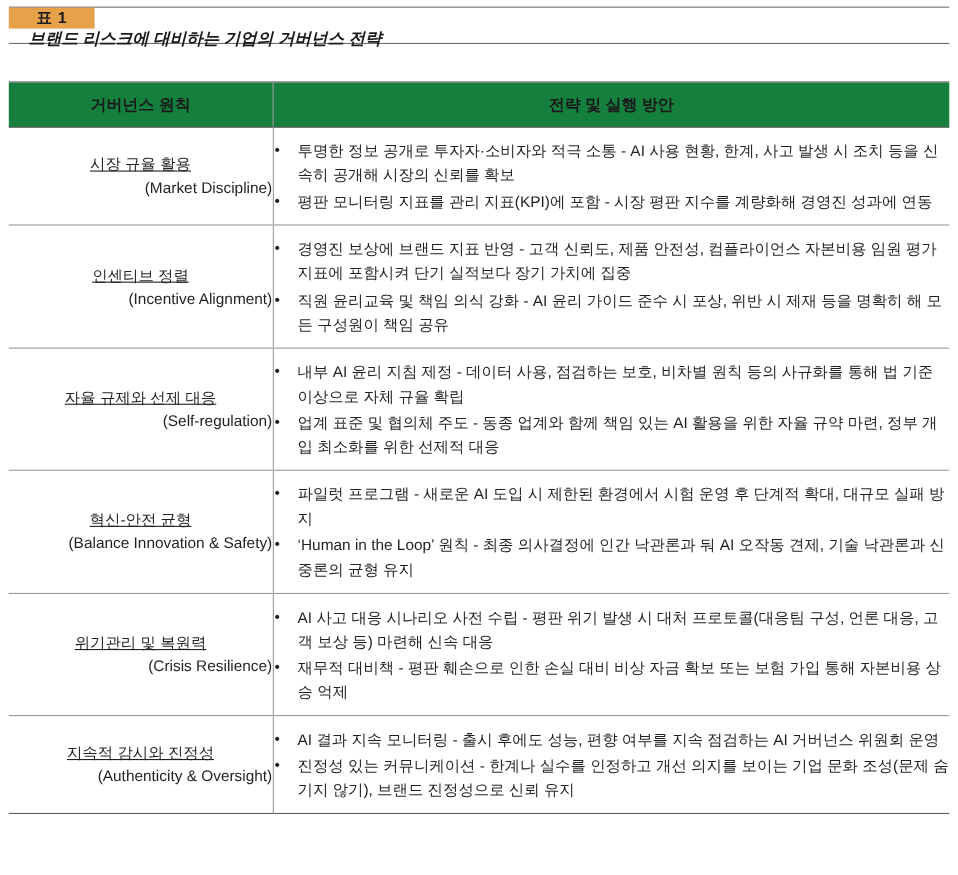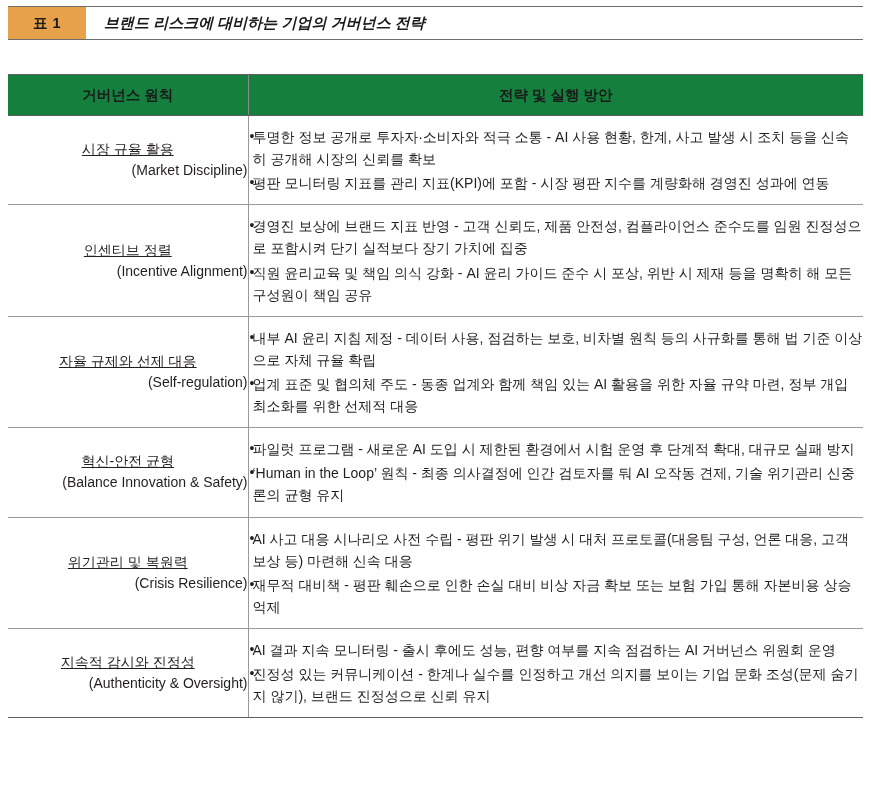--- a/index.html
+++ b/index.html
@@ -26,20 +26,21 @@
     position: absolute;
     left: 8px;
     top: 6px;
     width: 855px;
     height: 32px;
     display: flex;
     align-items: stretch;
     border-top: 1px solid #6e6e6e;
     border-bottom: 1px solid #6e6e6e;
     background: #ffffff;
+    flex-direction: column;
   }
   .caption-label {
     width: 78px;
     background: #e8a14b;
     display: flex;
     align-items: center;
     justify-content: center;
     font-size: 14.5px;
     font-weight: bold;
     color: #1a1a1a;
@@ -109,21 +110,21 @@
     line-height: 1.58;
     color: #231f20;
   }
   ul.bullets {
     margin: 0;
     padding: 0;
     list-style: none;
   }
   ul.bullets li {
     position: relative;
-    padding-left: 4px;
+    padding-left: 22px;
     margin: 0 0 2px 0;
   }
   ul.bullets li:last-child { margin-bottom: 0; }
   ul.bullets li::before {
     content: "\2022";
     position: absolute;
     left: 1px;
     top: -1px;
     font-size: 14px;
     color: #231f20;
@@ -168,21 +169,21 @@
           </td>
         </tr>
 
         <tr>
           <td class="principle">
             <span class="pname">인센티브 정렬</span>
             <span class="pname-en">(Incentive Alignment)</span>
           </td>
           <td class="strategy">
             <ul class="bullets">
-              <li>경영진 보상에 브랜드 지표 반영 - 고객 신뢰도, 제품 안전성, 컴플라이언스 준수도를 임원 진정성으로 포함시켜 단기 실적보다 장기 가치에 집중</li>
+              <li>경영진 보상에 브랜드 지표 반영 - 고객 신뢰도, 제품 안전성, 컴플라이언스 자본비용 임원 평가지표에 포함시켜 단기 실적보다 장기 가치에 집중</li>
               <li>직원 윤리교육 및 책임 의식 강화 - AI 윤리 가이드 준수 시 포상, 위반 시 제재 등을 명확히 해 모든 구성원이 책임 공유</li>
             </ul>
           </td>
         </tr>
 
         <tr>
           <td class="principle">
             <span class="pname">자율 규제와 선제 대응</span>
             <span class="pname-en">(Self-regulation)</span>
           </td>
@@ -195,21 +196,21 @@
         </tr>
 
         <tr>
           <td class="principle">
             <span class="pname">혁신-안전 균형</span>
             <span class="pname-en">(Balance Innovation &amp; Safety)</span>
           </td>
           <td class="strategy">
             <ul class="bullets">
               <li>파일럿 프로그램 - 새로운 AI 도입 시 제한된 환경에서 시험 운영 후 단계적 확대, 대규모 실패 방지</li>
-              <li>‘Human in the Loop’ 원칙 - 최종 의사결정에 인간 검토자를 둬 AI 오작동 견제, 기술 위기관리 신중론의 균형 유지</li>
+              <li>‘Human in the Loop’ 원칙 - 최종 의사결정에 인간 낙관론과 둬 AI 오작동 견제, 기술 낙관론과 신중론의 균형 유지</li>
             </ul>
           </td>
         </tr>
 
         <tr>
           <td class="principle">
             <span class="pname">위기관리 및 복원력</span>
             <span class="pname-en">(Crisis Resilience)</span>
           </td>
           <td class="strategy">

